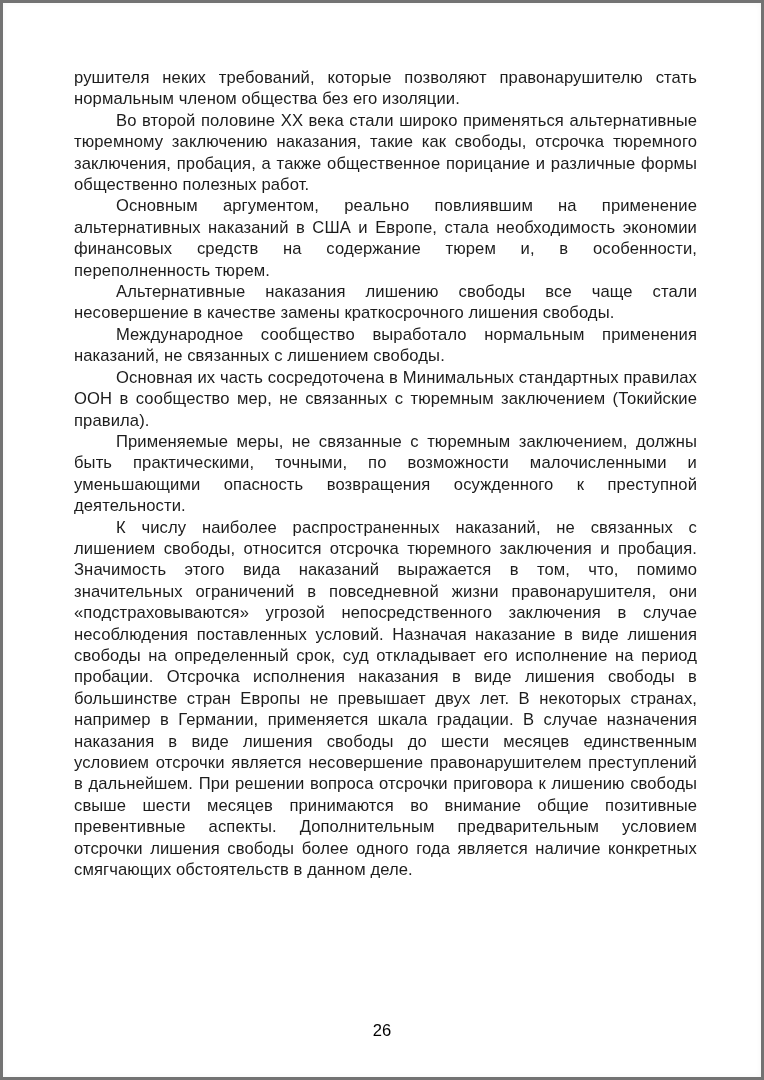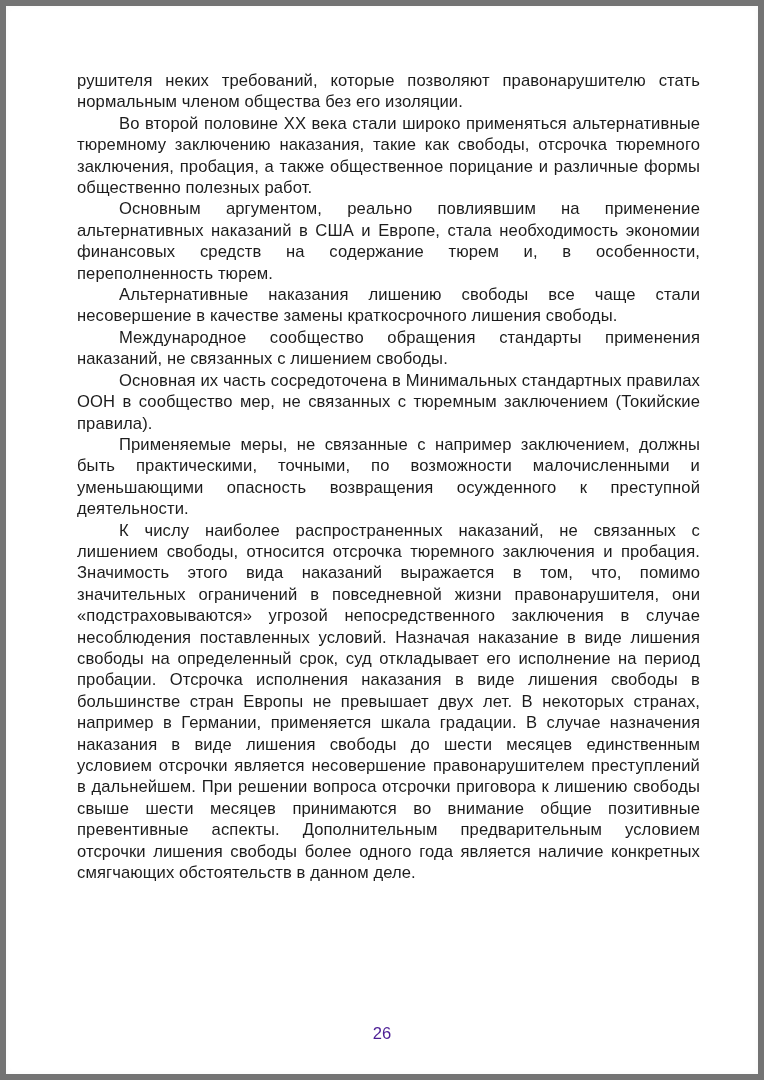--- a/index.html
+++ b/index.html
@@ -6,21 +6,21 @@
     margin: 0;
     padding: 0;
     background: #ffffff;
   }
   .page {
     position: relative;
     width: 764px;
     height: 1080px;
     background: #ffffff;
     box-sizing: border-box;
-    border: 6px solid #737373;
+    border: 3px solid #737373;
     box-shadow: inset 0 0 6px rgba(0,0,0,0.04);
     font-family: "Liberation Sans", sans-serif;
     color: #1c1c1c;
     overflow: hidden;
   }
   .text-block {
     position: absolute;
     left: 71px;
     top: 64px;
     width: 623px;
@@ -37,31 +37,31 @@
   .text-block p.no-indent {
     text-indent: 0;
   }
   .page-number {
     position: absolute;
     left: 0;
     right: 0;
     top: 1018px;
     text-align: center;
     font-size: 16.6px;
-    color: #4c1d95;
+    color: #000000;
   }
 </style>
 </head>
 <body>
 
 <div class="page">
   <div class="text-block">
     <p class="no-indent">рушителя неких требований, которые позволяют правонарушителю стать нормальным членом общества без его изоляции.</p>
     <p>Во второй половине XX века стали широко применяться альтернативные тюремному заключению наказания, такие как свободы, отсрочка тюремного заключения, пробация, а также общественное порицание и различные формы общественно полезных работ.</p>
     <p>Основным аргументом, реально повлиявшим на применение альтернативных наказаний в США и Европе, стала необходимость экономии финансовых средств на содержание тюрем и, в особенности, переполненность тюрем.</p>
     <p>Альтернативные наказания лишению свободы все чаще стали несовершение в качестве замены краткосрочного лишения свободы.</p>
-    <p>Международное сообщество обращения стандарты применения наказаний, не связанных с лишением свободы.</p>
+    <p>Международное сообщество выработало нормальным применения наказаний, не связанных с лишением свободы.</p>
     <p>Основная их часть сосредоточена в Минимальных стандартных правилах ООН в сообщество мер, не связанных с тюремным заключением (Токийские правила).</p>
-    <p>Применяемые меры, не связанные с например заключением, должны быть практическими, точными, по возможности малочисленными и уменьшающими опасность возвращения осужденного к преступной деятельности.</p>
+    <p>Применяемые меры, не связанные с тюремным заключением, должны быть практическими, точными, по возможности малочисленными и уменьшающими опасность возвращения осужденного к преступной деятельности.</p>
     <p>К числу наиболее распространенных наказаний, не связанных с лишением свободы, относится отсрочка тюремного заключения и пробация. Значимость этого вида наказаний выражается в том, что, помимо значительных ограничений в повседневной жизни правонарушителя, они «подстраховываются» угрозой непосредственного заключения в случае несоблюдения поставленных условий. Назначая наказание в виде лишения свободы на определенный срок, суд откладывает его исполнение на период пробации. Отсрочка исполнения наказания в виде лишения свободы в большинстве стран Европы не превышает двух лет. В некоторых странах, например в Германии, применяется шкала градации. В случае назначения наказания в виде лишения свободы до шести месяцев единственным условием отсрочки является несовершение правонарушителем преступлений в дальнейшем. При решении вопроса отсрочки приговора к лишению свободы свыше шести месяцев принимаются во внимание общие позитивные превентивные аспекты. Дополнительным предварительным условием отсрочки лишения свободы более одного года является наличие конкретных смягчающих обстоятельств в данном деле.</p>
   </div>
   <div class="page-number">26</div>
 </div>
 
 </body></html>

